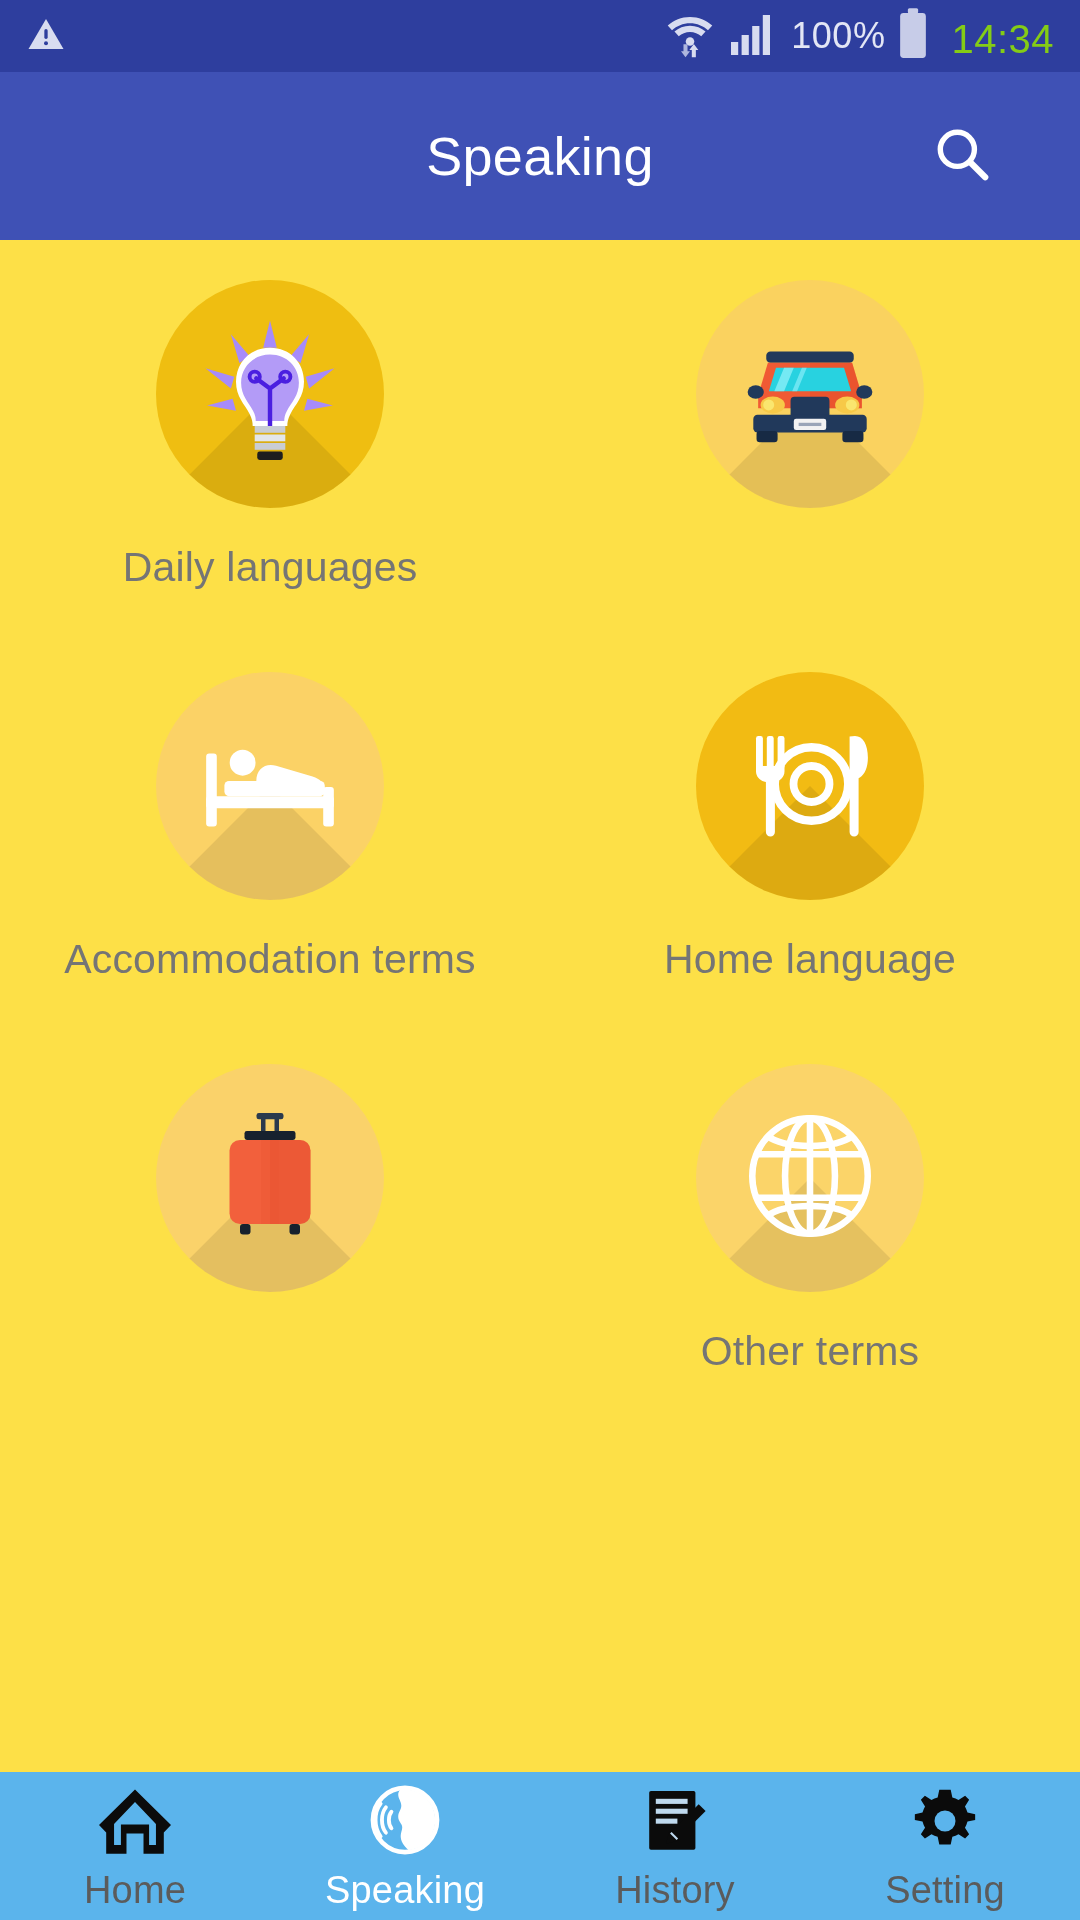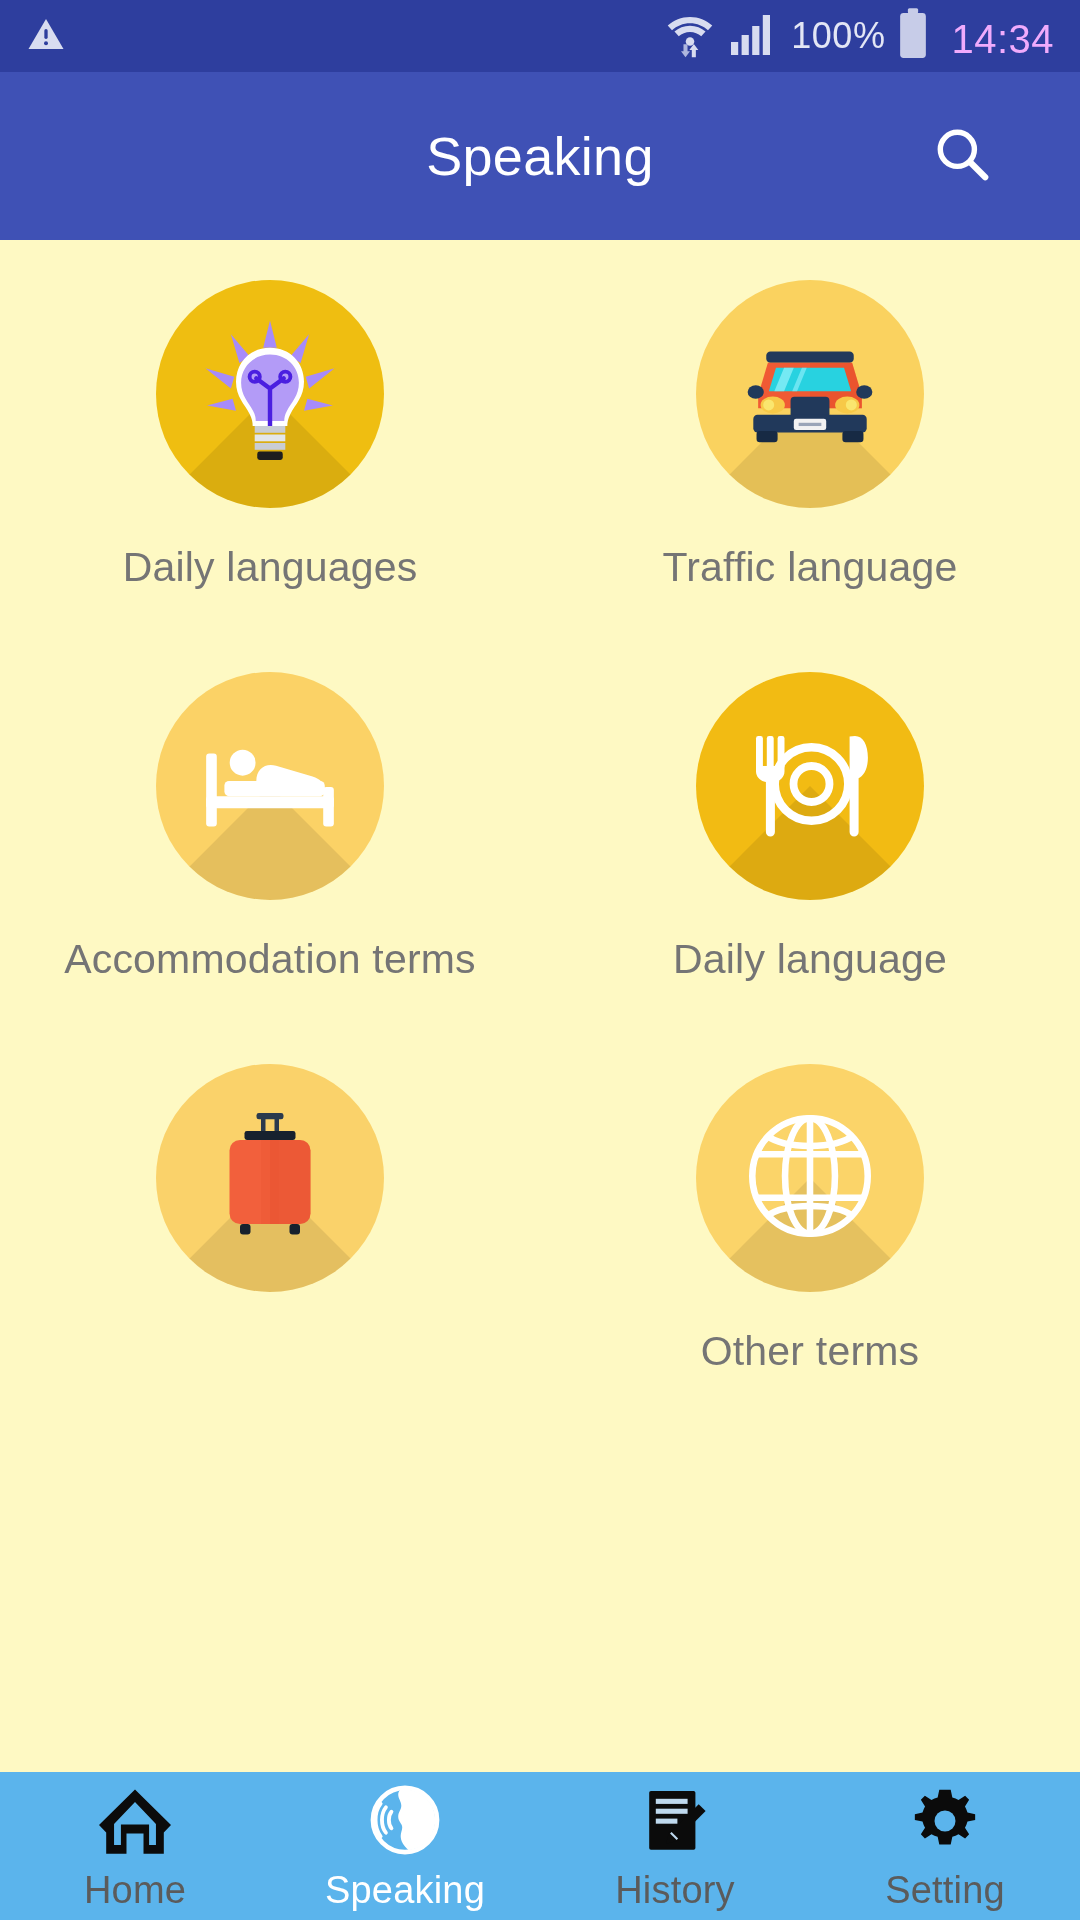--- a/index.html
+++ b/index.html
@@ -12,35 +12,35 @@
   .phone { position:relative; width:1080px; height:1920px; background:#fff; display:flex; flex-direction:column; }
 
   
   .statusbar {
     height:72px; background:#2E3E9E; flex:0 0 72px;
     display:flex; align-items:center; padding:13px 26px; color:#D8DCF0;
   }
   .sb-left { display:flex; align-items:center; gap:14px; }
   .sb-right { margin-left:auto; display:flex; align-items:center; gap:13px; }
   .sb-pct { font-size:36px; letter-spacing:.5px; color:#E3E6F5; font-weight:400; }
-  .sb-clock { font-size:40px; color:#f0abfc; letter-spacing:.5px; margin-left:10px;margin-top:6px; }
+  .sb-clock { font-size:40px; color:#84cc16; letter-spacing:.5px; margin-left:10px;margin-top:6px; }
 
   
   .appbar {
     height:168px; flex:0 0 168px; background:#3F51B5;
     position:relative; display:flex; align-items:center; justify-content:center;
   }
   .appbar-title { color:#fff; font-size:54px; font-weight:400; letter-spacing:.3px; }
   .search-btn {
     position:absolute; right:78px; top:50%; transform:translateY(-50%);
     width:80px; height:80px; display:flex; align-items:center; justify-content:center;
   }
 
   
-  .content { flex:1 1 auto; background:#fef9c3; overflow:hidden; position:relative; }
+  .content { flex:1 1 auto; background:#fde047; overflow:hidden; position:relative; }
   .grid { display:grid; grid-template-columns:1fr 1fr; padding-top:26px; }
   .cell { display:flex; flex-direction:column; align-items:center; height:392px; }
   .circle {
     width:228px; height:228px; border-radius:50%;
     position:relative; overflow:hidden; display:flex;
     align-items:center; justify-content:center; margin-top:14px;
   }
   .shadow {
     position:absolute; left:50%; top:50%;
     width:330px; height:130px; background:rgba(0,0,0,.085);
@@ -173,21 +173,20 @@
               <circle cx="75.5" cy="58" r="3.4" fill="#FAE66E"></circle>
               <rect x="38" y="53" width="24" height="13" rx="2.4" fill="#21395B"></rect>
               <rect x="15" y="64" width="70" height="11" rx="2.6" fill="#21395B"></rect>
               <rect x="40" y="66.5" width="20" height="7" rx="1.4" fill="#F2F2F2"></rect>
               <rect x="43" y="69" width="14" height="2" fill="#9AA5B8"></rect>
               <rect x="17" y="74" width="13" height="7" rx="2" fill="#172A44"></rect>
               <rect x="70" y="74" width="13" height="7" rx="2" fill="#172A44"></rect>
             </svg>
           </span>
         </div>
-        <div class="cell-label">Traffic language</div>
       </div>
 
       <div class="cell">
         <div class="circle" style="background:#FBD266">
           <div class="shadow"></div>
           <span class="icon-svg">
             <svg width="152" height="152" viewBox="0 0 100 100">
               <g fill="#FFFFFF">
                 <rect x="8" y="30" width="7" height="48" rx="2"></rect>
                 <rect x="85" y="52" width="7" height="26" rx="2"></rect>
@@ -212,21 +211,21 @@
                 <rect x="21.2" y="18" width="4.6" height="22" rx="1.6"></rect>
                 <rect x="28.4" y="18" width="4.6" height="22" rx="1.6"></rect>
                 <path d="M14 38 h19 v3.5 c0 4-3 6.5-6.4 7.2 V82 a3 3 0 0 1-6 0 V48.7 C17.1 48 14 45.5 14 41.5z"></path>
                 <path d="M80 18 c5.4 0 8.6 6 8.6 14.5 0 7-2.6 12-6.2 13.6 V82 a3 3 0 0 1-6 0 V18.4 c1.2-.3 2.4-.4 3.6-.4z"></path>
               </g>
               <circle cx="51" cy="50" r="24.5" fill="none" stroke="#FFFFFF" stroke-width="5.6"></circle>
               <circle cx="51" cy="50" r="12" fill="none" stroke="#FFFFFF" stroke-width="5.2"></circle>
             </svg>
           </span>
         </div>
-        <div class="cell-label">Daily language</div>
+        <div class="cell-label">Home language</div>
       </div>
 
 
       <div class="cell">
         <div class="circle" style="background:#FAD26A">
           <div class="shadow"></div>
           <span class="icon-svg">
             <svg width="150" height="150" viewBox="0 0 100 100">
               <rect x="41" y="8" width="18" height="4.2" rx="1.6" fill="#2B3A4D"></rect>
               <path d="M44 11 h3 v12 h-3z M53 11 h3 v12 h-3z" fill="#2B3A4D"></path>

